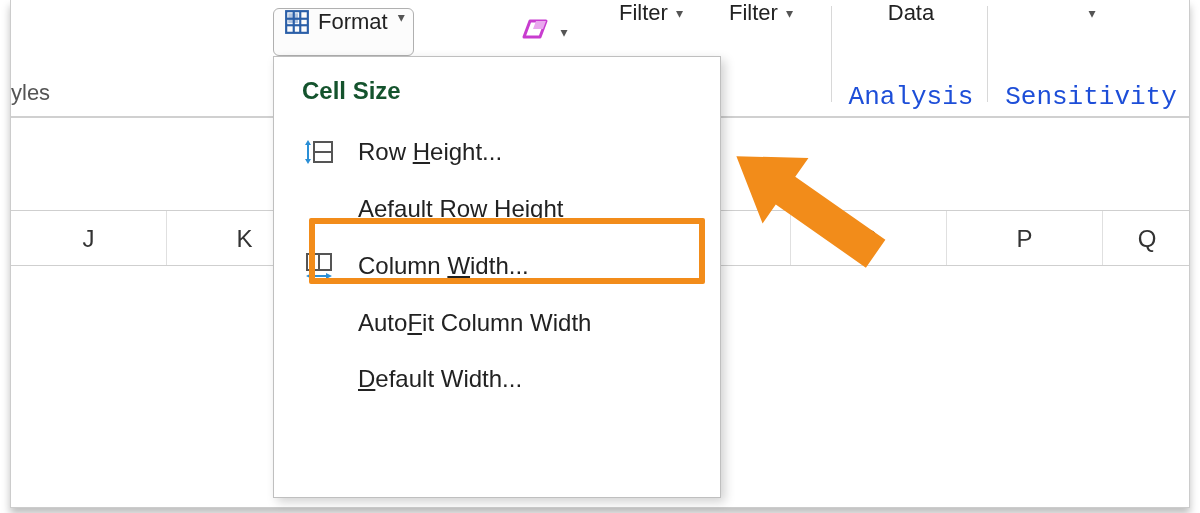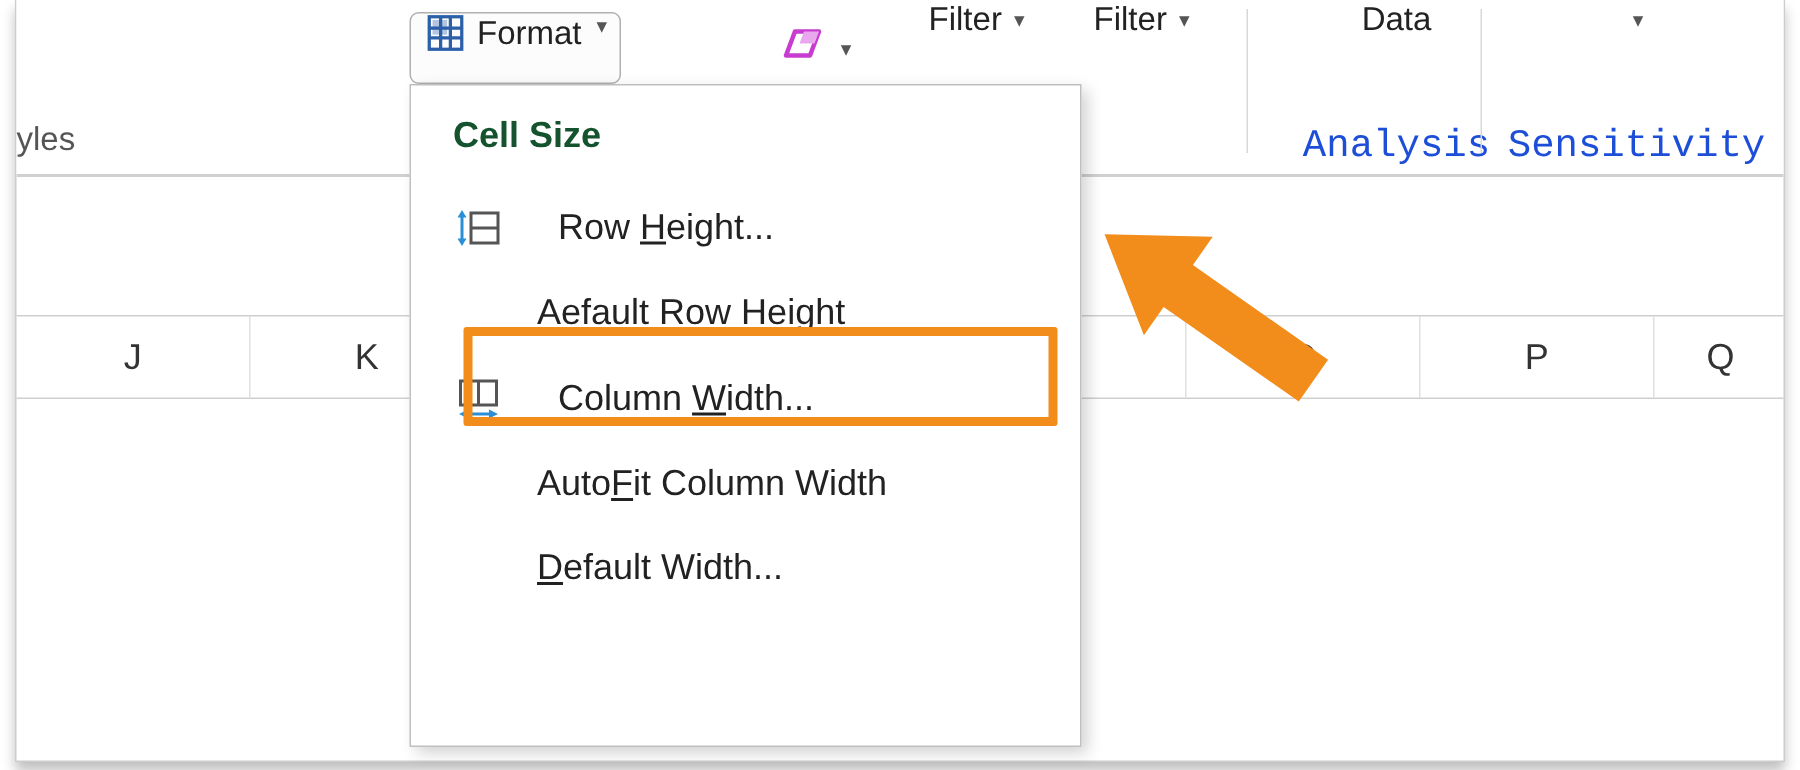--- a/index.html
+++ b/index.html
@@ -30,21 +30,21 @@
     display: flex; align-items: center; justify-content: center; gap: 8px;
     border-radius: 6px;
   }
   .ribbon-group {
     position: absolute; top: 0; height: 118px; text-align: center;
   }
   .ribbon-group .top { font-size: 22px; color: #222; line-height: 26px; display: flex; align-items: center; justify-content: center; gap: 6px; }
   .ribbon-group .bottom { position: absolute; bottom: 6px; left: 0; right: 0; font-size: 26px; color: #1d4ed8; font-family: Liberation Mono, monospace; }
   .grp-filter { left: 590px; width: 100px; }
   .grp-select { left: 700px; width: 100px; }
-  .grp-data { left: 850px; width: 140px; }
+  .grp-data { left: 830px; width: 140px; }
   .grp-sens { left: 985px; width: 190px; }
   .grp-sep { position: absolute; top: 6px; width: 1px; height: 96px; background: #d8d8d8; }
   .sep1 { left: 820px; }
   .sep2 { left: 976px; }
 
   
   .colhdr {
     position: absolute; left: 0; top: 210px; right: 0; height: 56px;
     border-top: 1px solid #cfcfcf; border-bottom: 1px solid #cfcfcf;
     display: flex;
@@ -59,21 +59,21 @@
   .menu {
     position: absolute; left: 262px; top: 56px; width: 448px; height: 442px;
     background: #fff; border: 1px solid #bfbfbf;
     box-shadow: 4px 4px 10px rgba(0,0,0,0.18);
     padding-top: 14px;
   }
   .menu-heading {
     font-weight: 700; font-size: 24px; color: #14532d; padding: 6px 28px 18px;
   }
   .menu-item {
-    display: flex; align-items: center; gap: 36px;
+    display: flex; align-items: center; gap: 22px;
     padding: 14px 28px; font-size: 24px; color: #222;
     cursor: default;
   }
   .menu-item .iconslot { width: 34px; height: 30px; display: flex; align-items: center; justify-content: center; }
   .menu-item.noicon { padding-left: 84px; }
   .underline-letter { text-decoration: underline; }
   .highlight-box {
     position: absolute; left: 298px; top: 218px; width: 396px; height: 66px;
     border: 6px solid #f28c1a; border-radius: 2px; pointer-events: none;
   }

